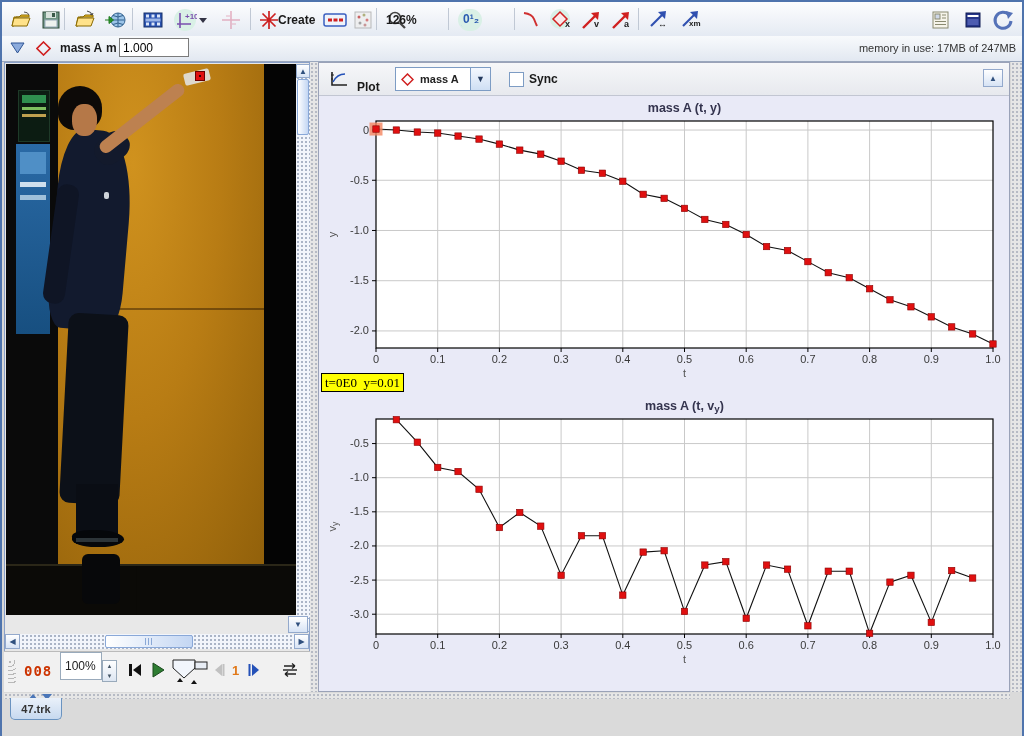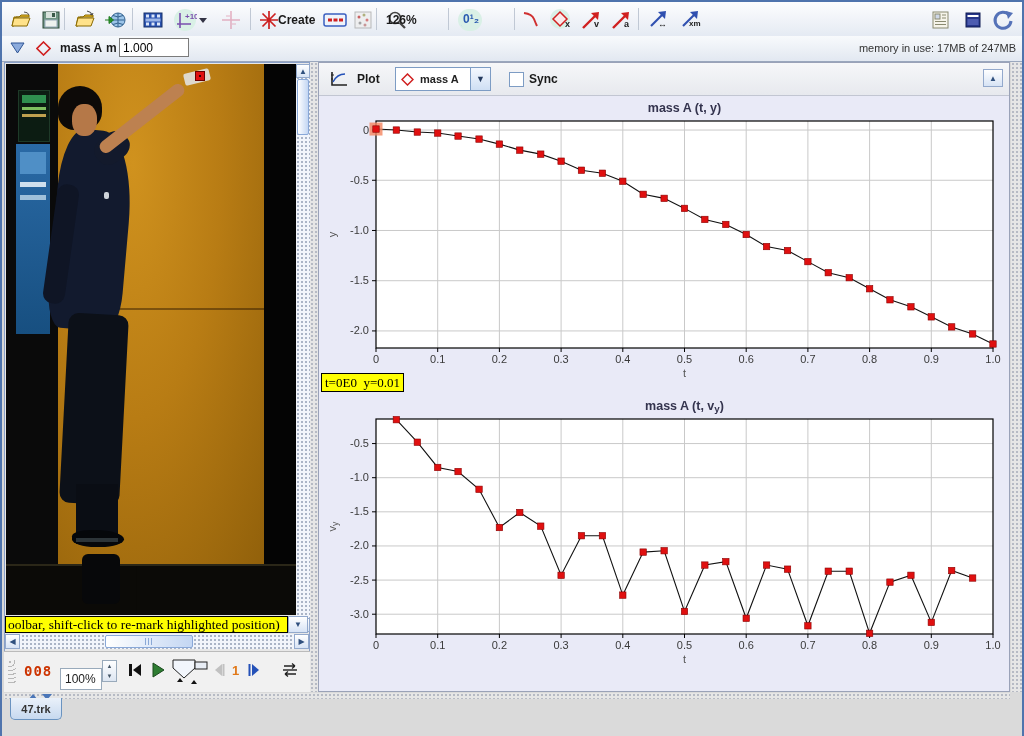--- a/index.html
+++ b/index.html
@@ -279,38 +279,35 @@
         <div style="width:2px;height:2px;background:#3a0000;margin:3px auto"></div>
       </div>
     </div>
 
     <div class="abs vsb sbtrack" style="left:291px;top:1px;width:14px;height:568px">
       <div class="abs sbbtn" style="left:0;top:0;width:14px;height:14px">▲</div>
       <div class="abs sbthumb" style="left:1px;top:15px;width:12px;height:56px"></div>
       <div class="abs sbbtn" style="left:0;bottom:0;width:14px;height:14px">▼</div>
     </div>
 
-    <div class="abs banner" style="left:0;top:553px;width:283px;height:17px">
-      <span>oolbar, shift-click to re-mark highlighted position)</span>
-    </div>
     <div class="abs sbbtn" style="left:283px;top:553px;width:20px;height:17px">▼</div>
 
     <div class="abs hsb sbtrack" style="left:0;top:571px;width:304px;height:15px">
       <div class="abs sbbtn" style="left:0;top:0;width:15px;height:15px">◀</div>
       <div class="abs sbthumb" style="left:100px;top:1px;width:88px;height:13px">
         <div style="width:9px;height:7px;margin:2px auto;background:repeating-linear-gradient(90deg,#8aa8d6 0 1px,transparent 1px 3px)"></div>
       </div>
       <div class="abs sbbtn" style="right:0;top:0;width:15px;height:15px">▶</div>
     </div>
   </div>
 
   <div class="abs" id="player">
     <div class="abs" style="left:4px;top:8px;width:8px;height:24px;background:repeating-radial-gradient(circle at 2px 2px,#b8b8b8 0 1px,transparent 1px 4px)"></div>
     <span class="abs pnum" style="left:20px;top:11px">008</span>
-    <div class="abs zbox" style="left:56px;top:16px;width:42px;height:22px">
+    <div class="abs zbox" style="left:56px;top:0;width:42px;height:28px">
       <span>100%</span>
     </div>
     <div class="abs spin" style="left:98px;top:8px;width:15px;height:22px">
         <span>▲</span>
         <span>▼</span>
       </div>
     <div class="abs" style="left:124px;top:10px">
       <svg width="14" height="16">
           <rect x="1" y="2" width="3" height="12" fill="#111"></rect>
           <path d="M13 2 L5 8 L13 14 Z" fill="#111"></path>
@@ -353,21 +350,21 @@
 
   <div class="abs" id="plotPanel">
     <div class="abs" id="plotHeader">
       <div class="abs" style="left:10px;top:7px">
         <svg width="20" height="18">
             <path d="M3 2 V15 H18" stroke="#222" stroke-width="1.6" fill="none"></path>
             <path d="M4 12 Q8 4 16 4" stroke="#2451b8" stroke-width="1.4" fill="none"></path>
             <path d="M2 5 h3 M2 9 h2" stroke="#222"></path>
           </svg>
       </div>
-      <span class="abs tlabel" style="left:38px;top:9px">Plot</span>
+      <span class="abs tlabel" style="left:38px;top:17px">Plot</span>
       <div class="abs combo" style="left:76px;top:4px;width:96px">
         <svg width="13" height="13" style="margin-left:5px">
             <path d="M6.5 1 L12 6.5 L6.5 12 L1 6.5 Z" fill="none" stroke="#d02020" stroke-width="1.5"></path>
           </svg>
         <span style="font-weight:bold;margin-left:6px">mass A</span>
         <div class="arrowpart" style="margin-left:auto">▼</div>
       </div>
       <div class="abs chk" style="left:190px;top:9px"></div>
       <span class="abs tlabel" style="left:210px;top:9px">Sync</span>
       <div class="abs sbbtn" style="right:6px;top:6px;width:20px;height:18px">▲</div>

